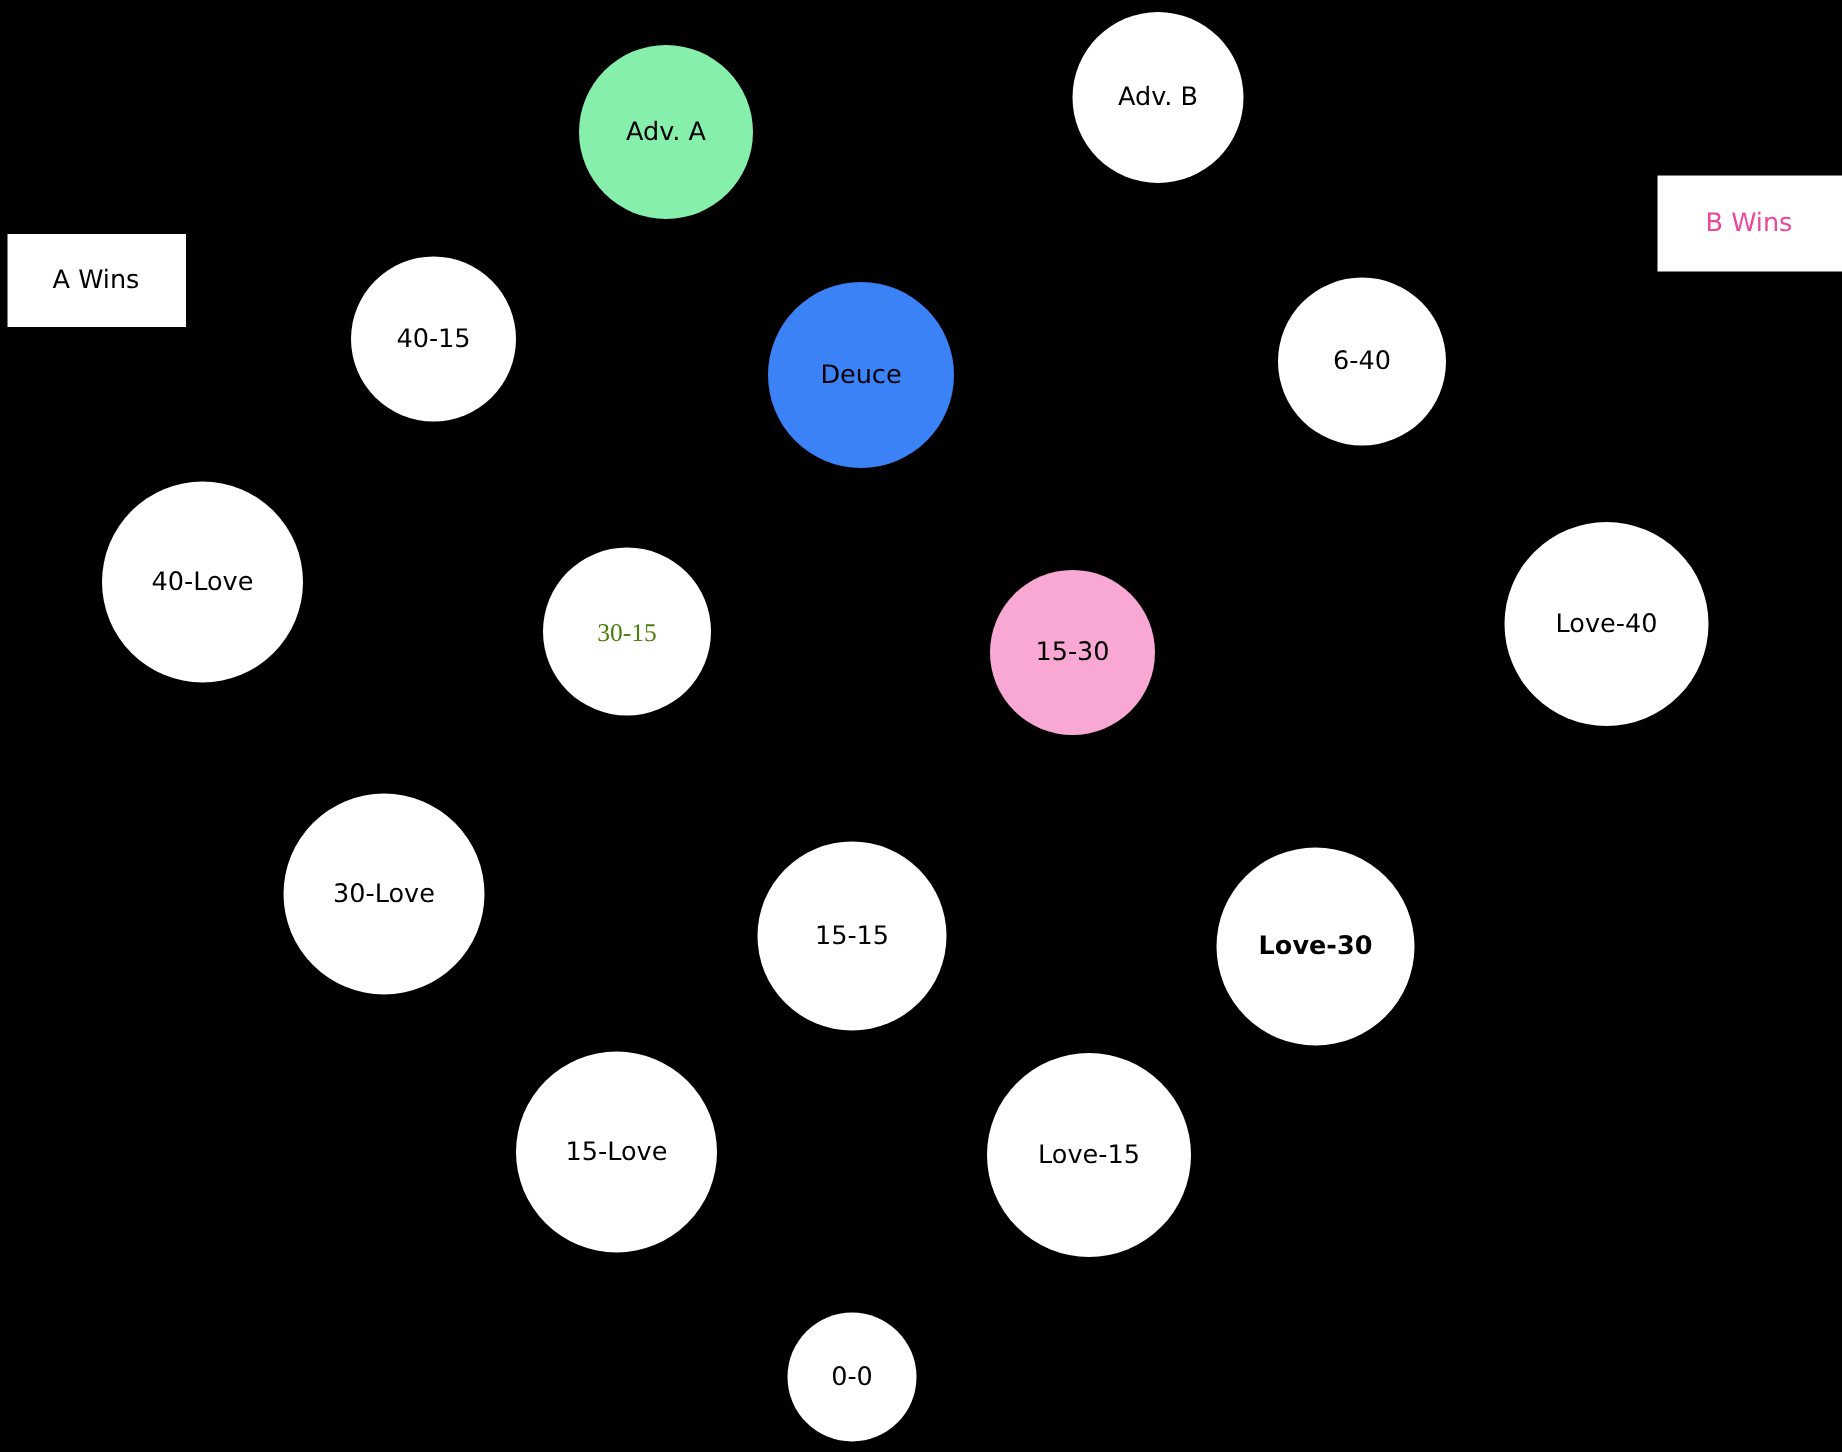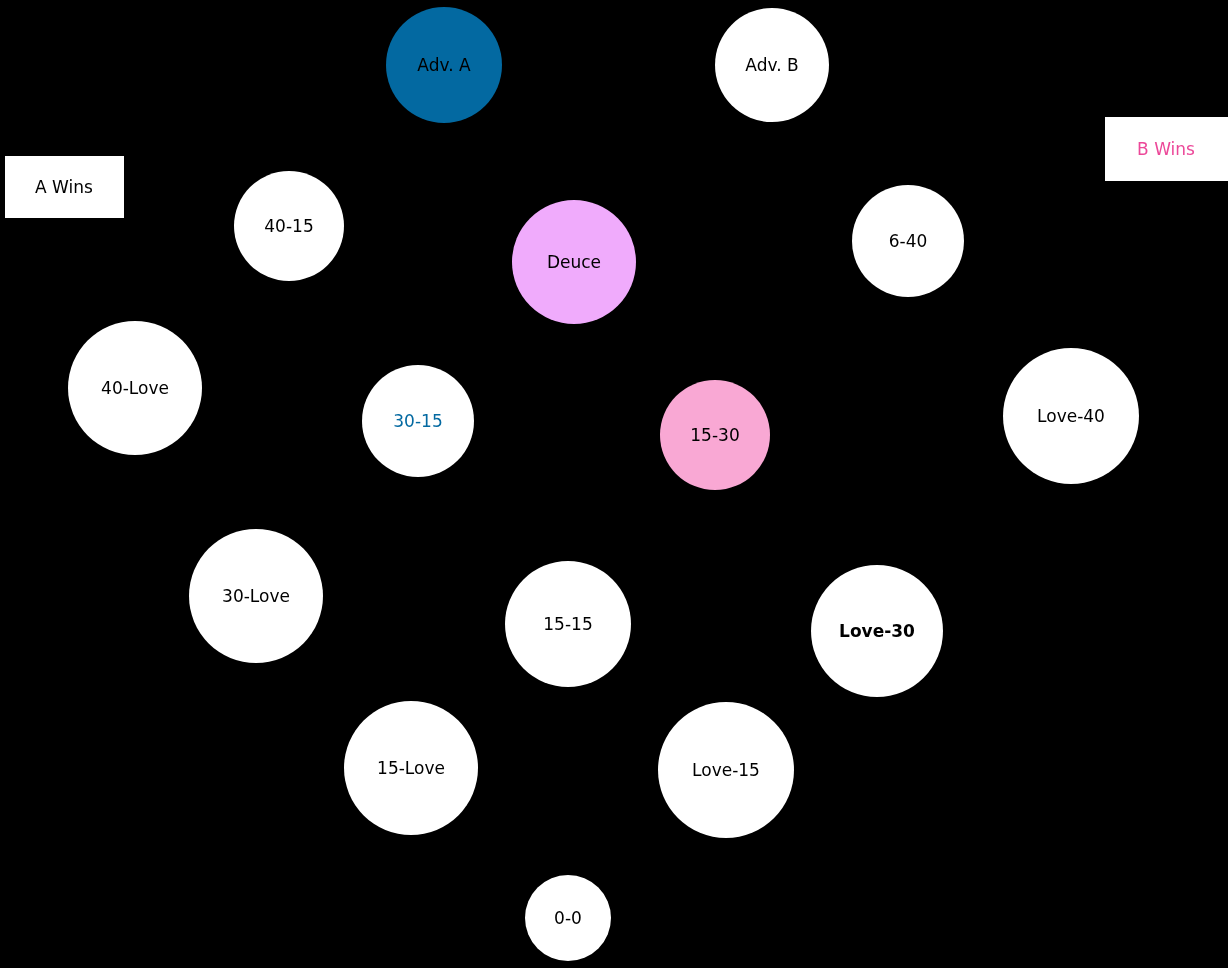--- a/index.html
+++ b/index.html
@@ -29,45 +29,45 @@
     border-radius: 50%;
   }
   .node.rect {
     border-radius: 0;
   }
 </style>
 </head>
 <body>
 
 <div class="canvas" style="background: rgb(0, 0, 0);">
-    <div class="node circle" style="background: #0369a1; color: rgb(0, 0, 0); left: 386px; top: 7px; width: 116px; height: 116px;">
+    <div class="node circle" style="background: #86efac; color: rgb(0, 0, 0); left: 386px; top: 30px; width: 116px; height: 116px;">
       <span>Adv. A</span>
     </div>
     <div class="node circle" style="background: rgb(255, 255, 255); color: rgb(0, 0, 0); left: 715px; top: 8px; width: 114px; height: 114px;">
       <span>Adv. B</span>
     </div>
     <div class="node rect" style="background: rgb(255, 255, 255); color: rgb(0, 0, 0); left: 4.5px; top: 119px; width: 119px; height: 62px; margin-top: 37px;">
       <span>A Wins</span>
     </div>
     <div class="node rect" style="background: rgb(255, 255, 255); color: #ec4899; left: 1104.5px; top: 117px; width: 123px; height: 64px;">
       <span>B Wins</span>
     </div>
     <div class="node circle" style="background: rgb(255, 255, 255); color: rgb(0, 0, 0); left: 234px; top: 171px; width: 110px; height: 110px;">
       <span>40-15</span>
     </div>
-    <div class="node circle" style="background: #f0abfc; color: rgb(0, 0, 0); left: 512px; top: 200px; width: 124px; height: 124px;">
+    <div class="node circle" style="background: #3b82f6; color: rgb(0, 0, 0); left: 512px; top: 188px; width: 124px; height: 124px;">
       <span>Deuce</span>
     </div>
     <div class="node circle" style="background: rgb(255, 255, 255); color: rgb(0, 0, 0); left: 852px; top: 185px; width: 112px; height: 112px;">
       <span>6-40</span>
     </div>
     <div class="node circle" style="background: rgb(255, 255, 255); color: rgb(0, 0, 0); left: 68px; top: 321px; width: 134px; height: 134px;">
       <span>40-Love</span>
     </div>
-    <div class="node circle" style="background: rgb(255, 255, 255); color: #0369a1; left: 362px; top: 365px; width: 112px; height: 112px;">
+    <div class="node circle" style="background: rgb(255, 255, 255); color: #4d7c0f; left: 362px; top: 365px; width: 112px; height: 112px; font-family: Liberation Serif, serif;">
       <span>30-15</span>
     </div>
     <div class="node circle" style="background: #f9a8d4; color: rgb(0, 0, 0); left: 660px; top: 380px; width: 110px; height: 110px;">
       <span>15-30</span>
     </div>
     <div class="node circle" style="background: rgb(255, 255, 255); color: rgb(0, 0, 0); left: 1003px; top: 348px; width: 136px; height: 136px;">
       <span>Love-40</span>
     </div>
     <div class="node circle" style="background: rgb(255, 255, 255); color: rgb(0, 0, 0); left: 189px; top: 529px; width: 134px; height: 134px;">
       <span>30-Love</span>

